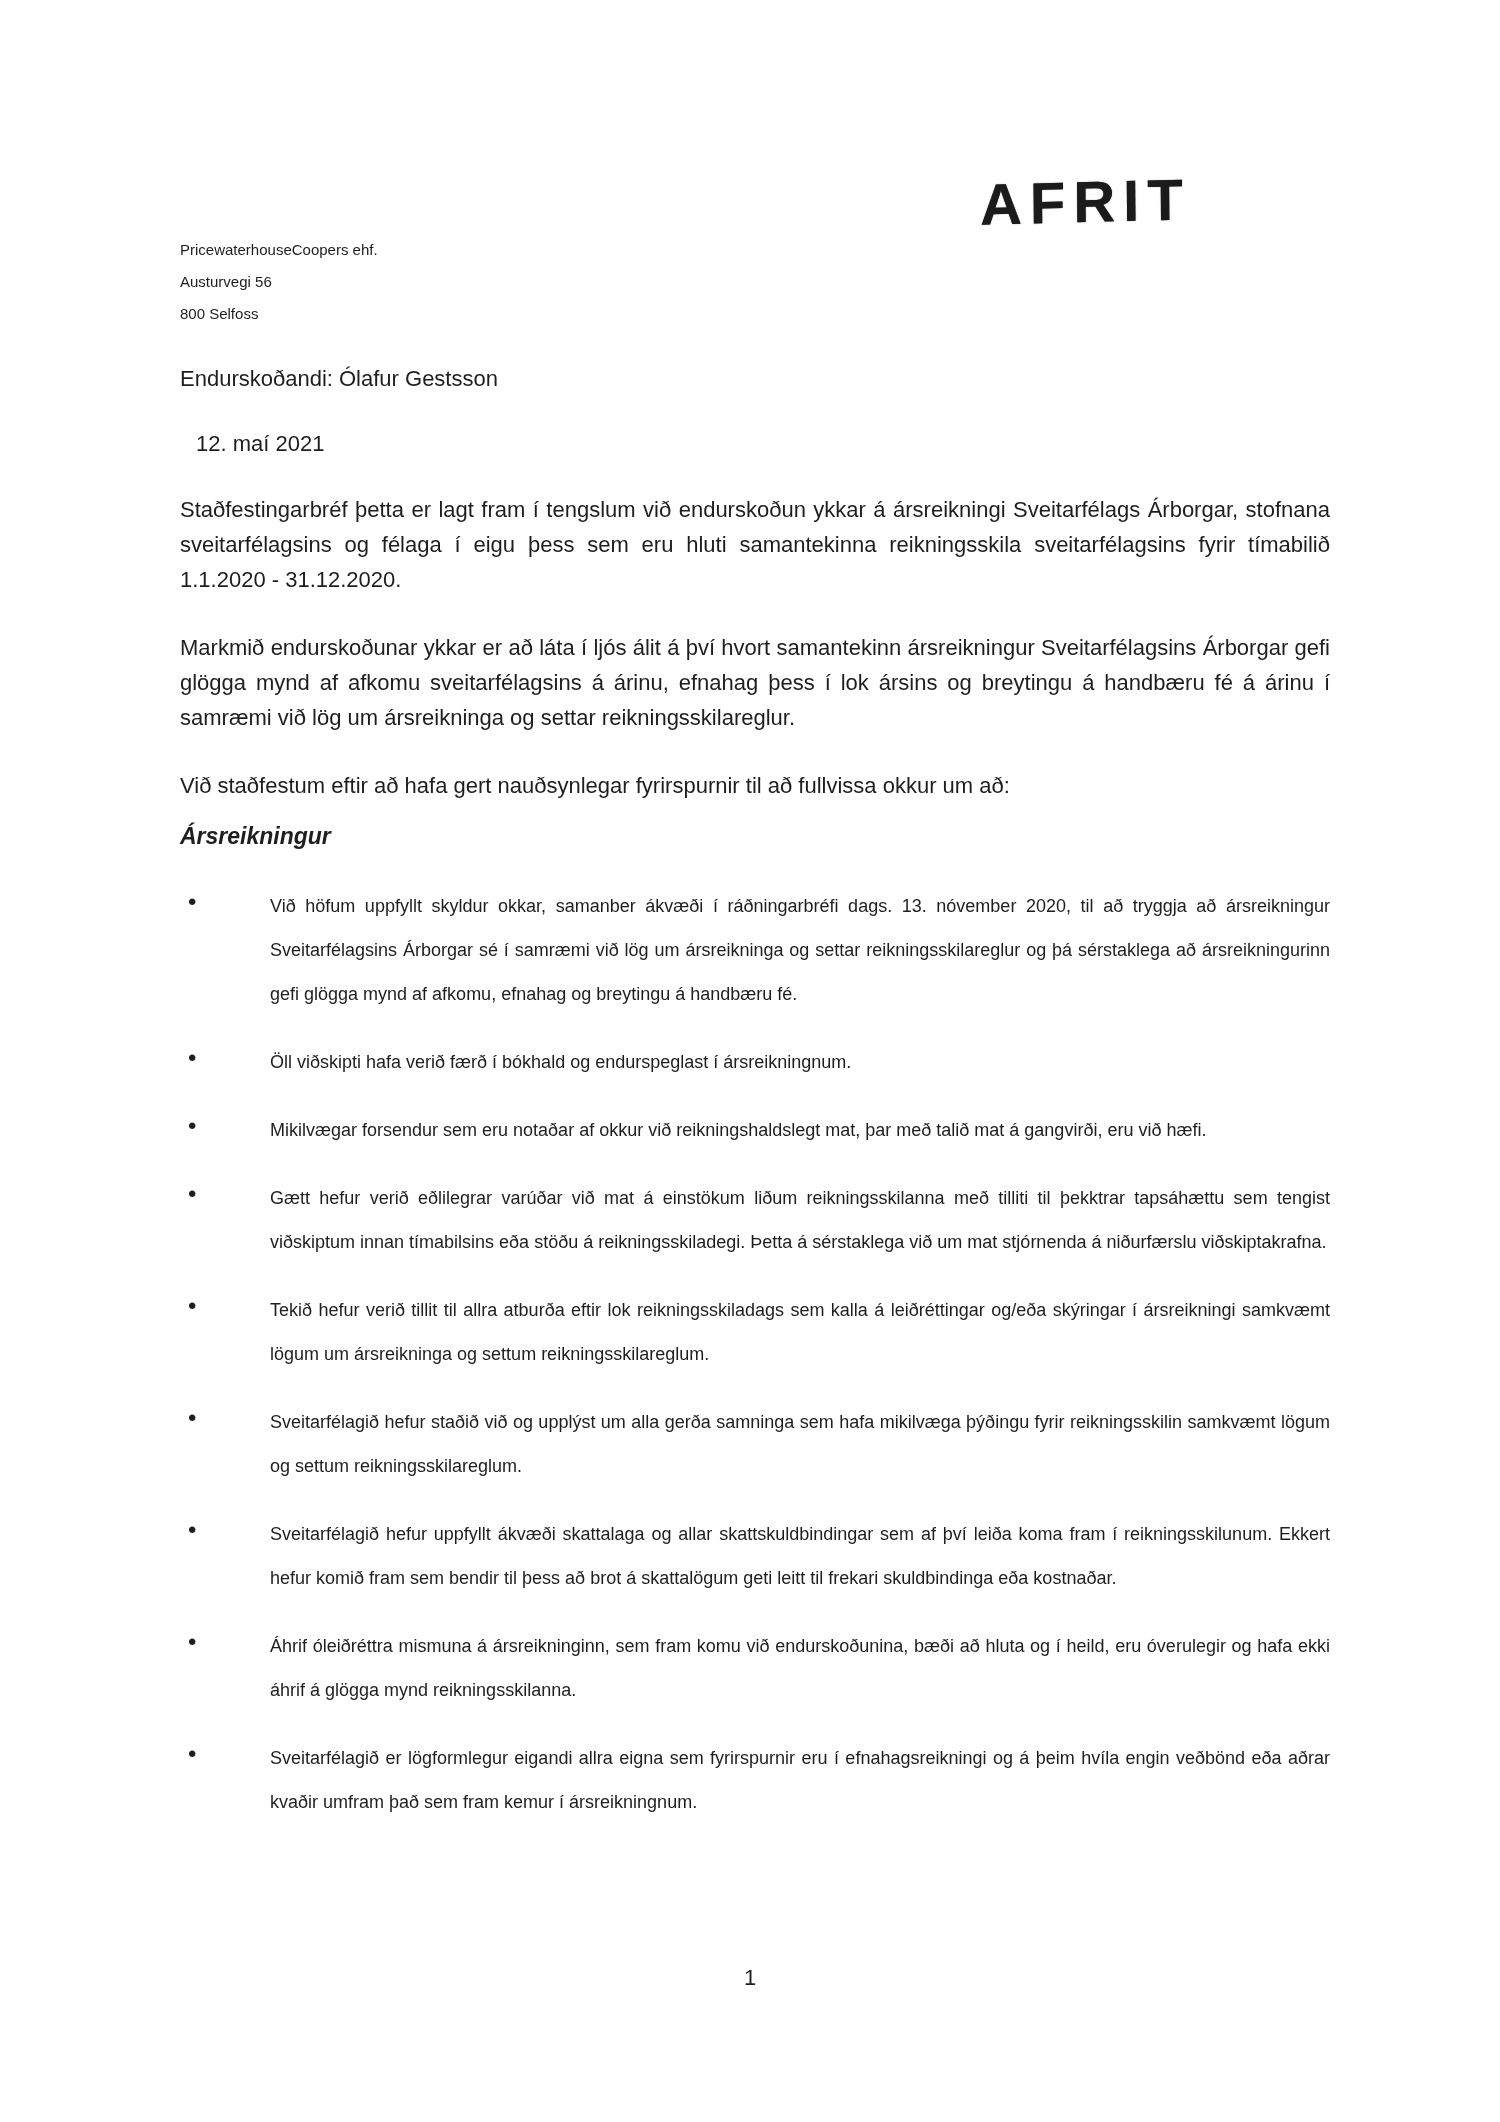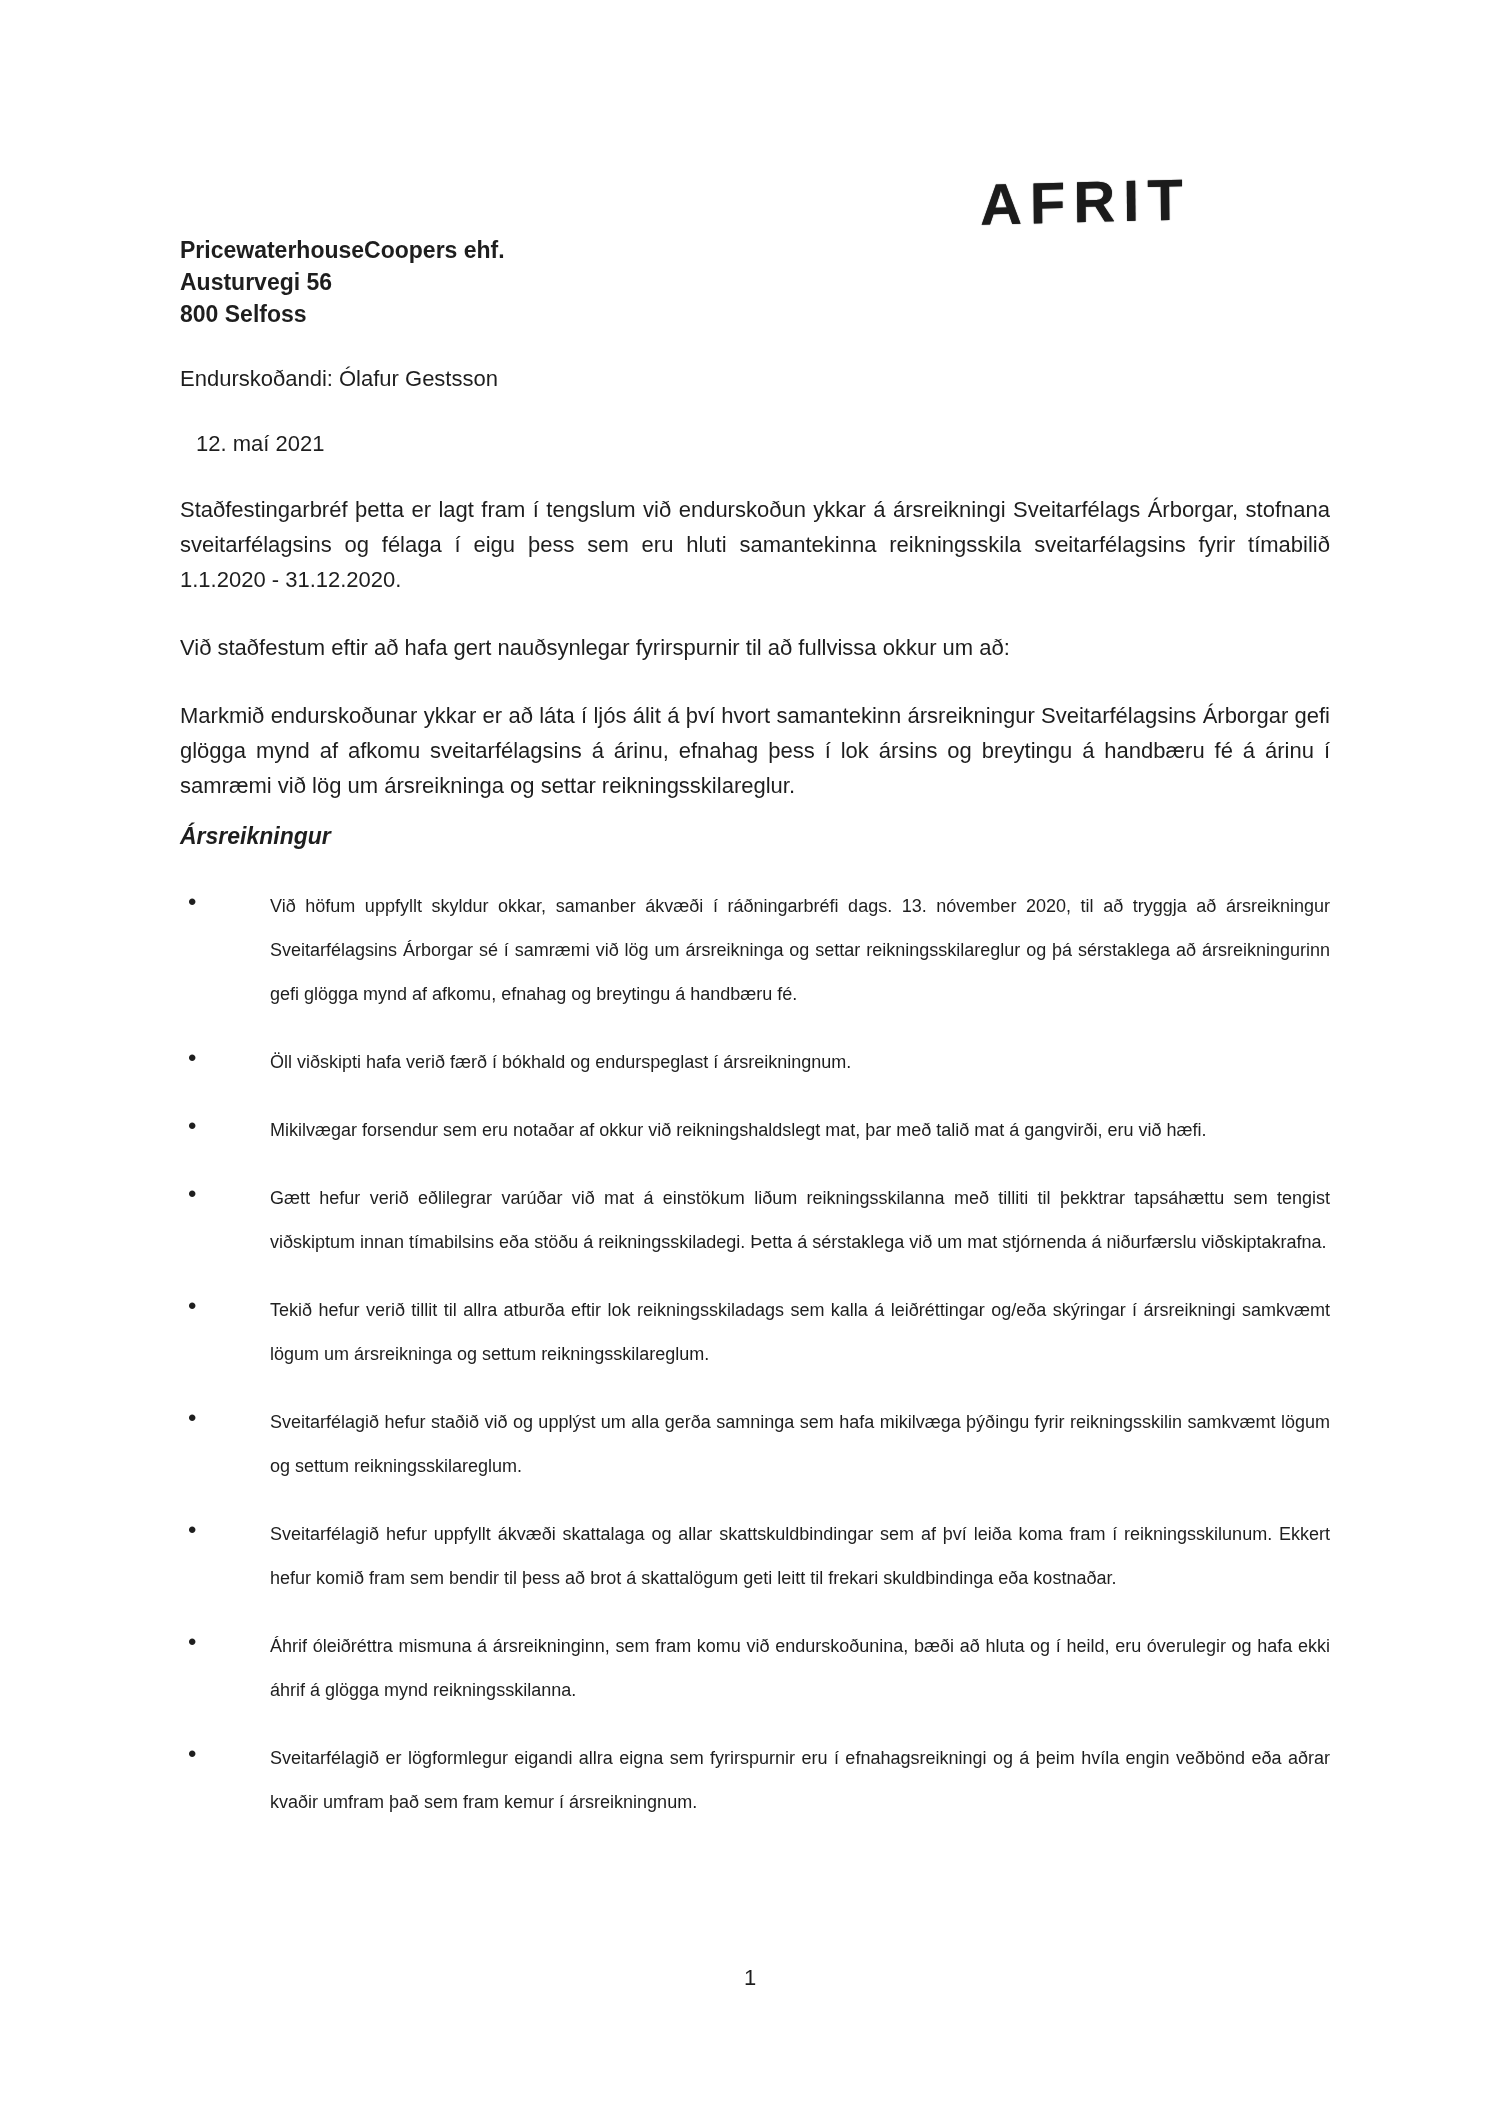--- a/index.html
+++ b/index.html
@@ -24,21 +24,21 @@
     left: 980px;
     font-size: 58px;
     font-weight: 700;
     letter-spacing: 8px;
     color: #1b1b1b;
     transform: rotate(-1.5deg) skewX(-1deg);
     text-shadow: 0 0 1px #2a2a2a;
     font-family: "Liberation Sans", sans-serif;
     white-space: nowrap;
   }
-  .sender { font-weight: 700; font-size: 23px; line-height: 32px; }
+  .sender { font-weight: 400; font-size: 15px; line-height: 32px; }
   .auditor { margin: 33px 0 8px 0; font-size: 22px; line-height: 31px; }
   .date { margin: 34px 0 0 16px; font-size: 22px; line-height: 31px; }
   .para {
     margin: 33px 0 0 0;
     font-size: 22px;
     line-height: 35px;
     text-align: justify;
   }
   .heading {
     margin: 18px 0 0 0;
@@ -85,22 +85,22 @@
     <div>PricewaterhouseCoopers ehf.</div>
     <div>Austurvegi 56</div>
     <div>800 Selfoss</div>
   </div>
 
   <p class="auditor">Endurskoðandi: Ólafur Gestsson</p>
 
   <p class="date">12. maí 2021</p>
 
   <p class="para">Staðfestingarbréf þetta er lagt fram í tengslum við endurskoðun ykkar á ársreikningi Sveitarfélags Árborgar, stofnana sveitarfélagsins og félaga í eigu þess sem eru hluti samantekinna reikningsskila sveitarfélagsins fyrir tímabilið 1.1.2020 - 31.12.2020.</p>
+  <p class="para">Markmið endurskoðunar ykkar er að láta í ljós álit á því hvort samantekinn ársreikningur Sveitarfélagsins Árborgar gefi glögga mynd af afkomu sveitarfélagsins á árinu, efnahag þess í lok ársins og breytingu á handbæru fé á árinu í samræmi við lög um ársreikninga og settar reikningsskilareglur.</p>
   <p class="para">Við staðfestum eftir að hafa gert nauðsynlegar fyrirspurnir til að fullvissa okkur um að:</p>
-  <p class="para">Markmið endurskoðunar ykkar er að láta í ljós álit á því hvort samantekinn ársreikningur Sveitarfélagsins Árborgar gefi glögga mynd af afkomu sveitarfélagsins á árinu, efnahag þess í lok ársins og breytingu á handbæru fé á árinu í samræmi við lög um ársreikninga og settar reikningsskilareglur.</p>
 
   <h2 class="heading">Ársreikningur</h2>
 
   <div class="list">
 
     <div class="li">
       <span class="li-marker">•</span>
       <p class="li-text">Við höfum uppfyllt skyldur okkar, samanber ákvæði í ráðningarbréfi dags. 13. nóvember 2020, til að tryggja að ársreikningur Sveitarfélagsins Árborgar sé í samræmi við lög um ársreikninga og settar reikningsskilareglur og þá sérstaklega að ársreikningurinn gefi glögga mynd af afkomu, efnahag og breytingu á handbæru fé.</p>
     </div>
 

